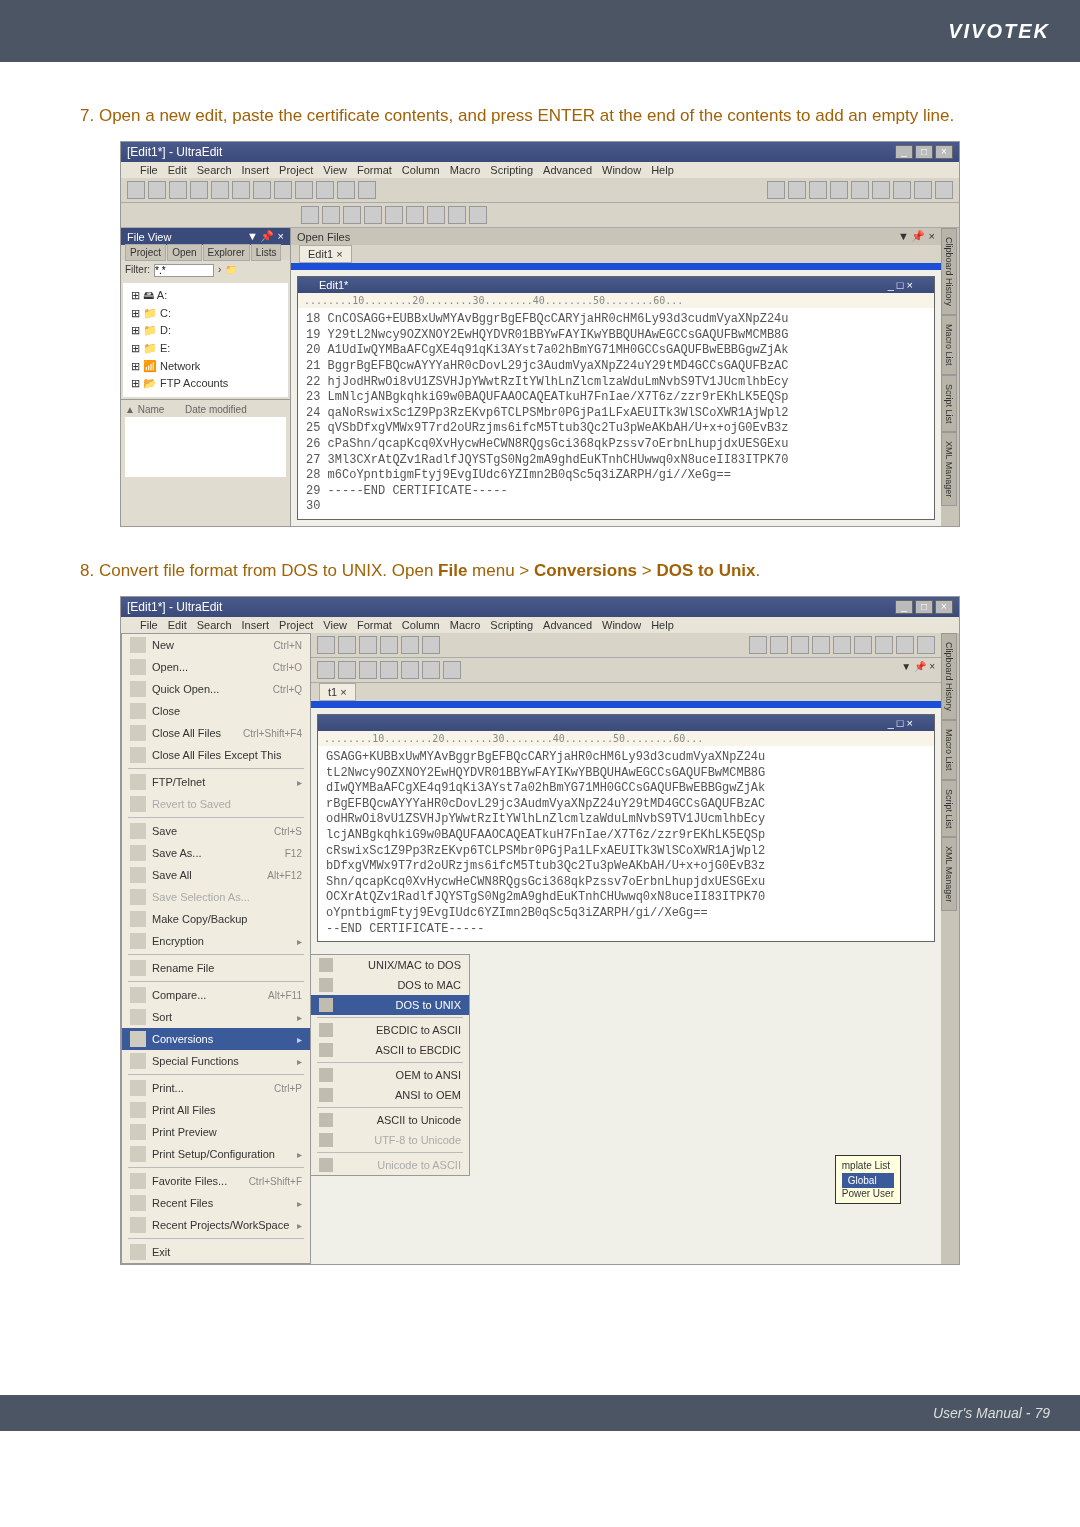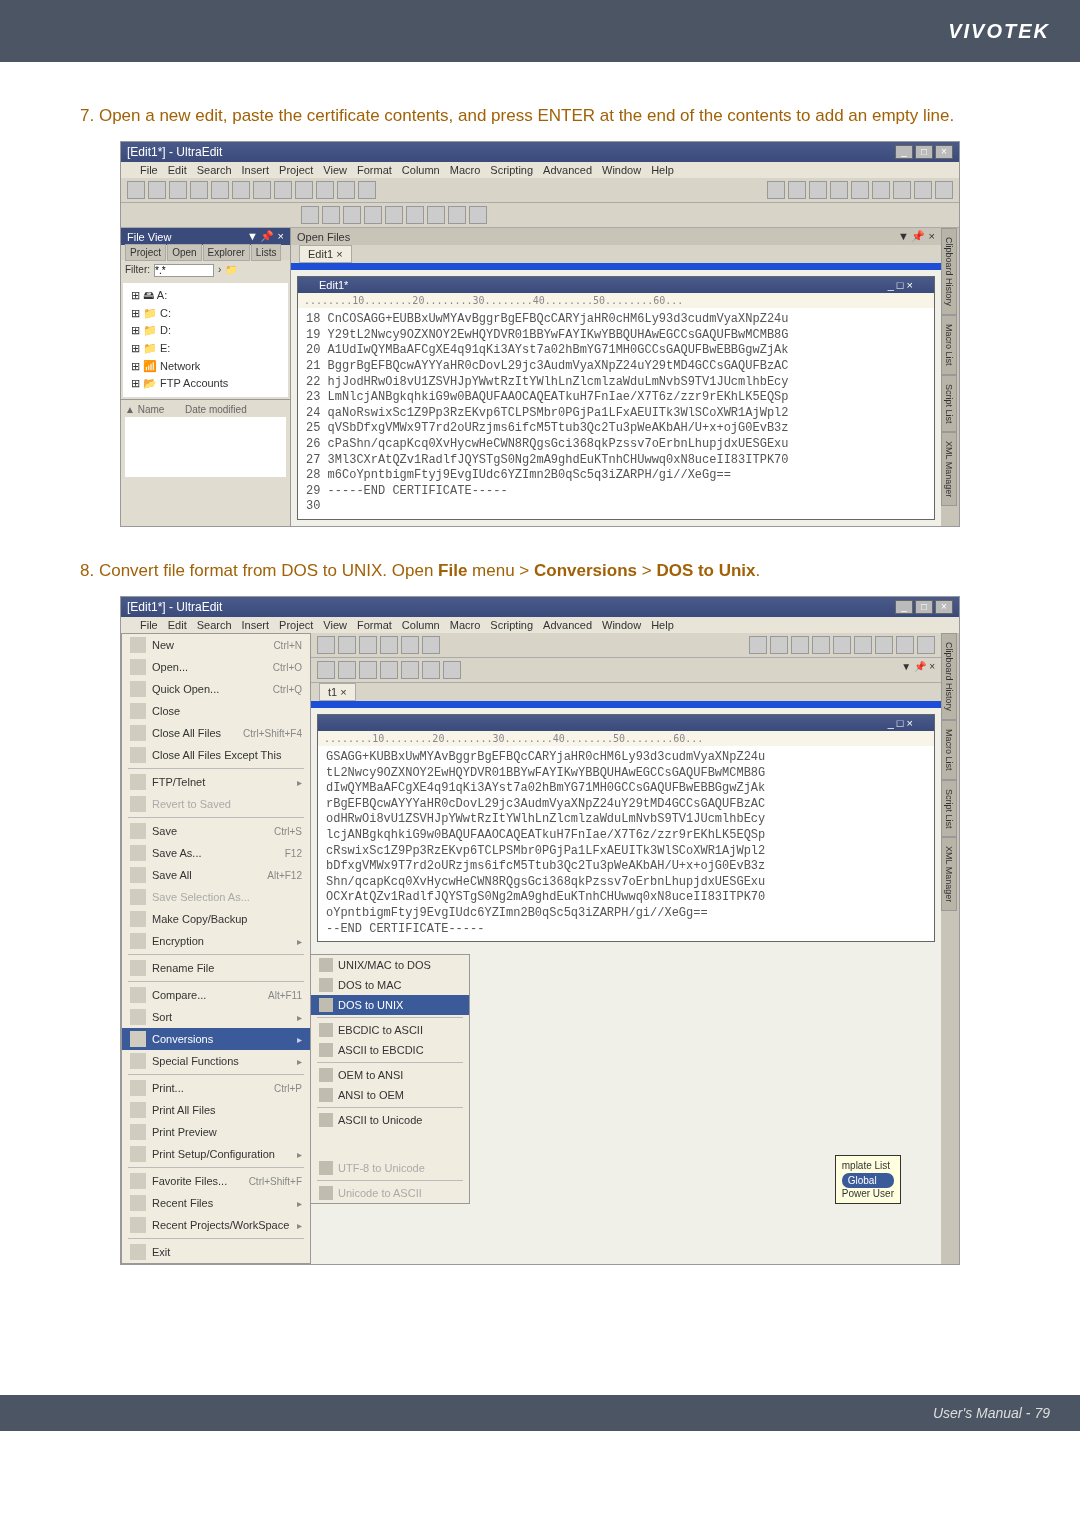--- a/index.html
+++ b/index.html
@@ -36,32 +36,32 @@
   .ss-doc { background: #fff; border: 1px solid #666; margin: 6px; }
   .ss-doctitle { background: linear-gradient(#4a5a8a, #3a4a7a); color: #fff; padding: 2px 21px; display: flex; font-size: 11px; }
   .ss-ruler { background: #f8f4e8; padding: 2px 6px; font-family: monospace; font-size: 10px; color: #888; white-space: pre; overflow: hidden; }
   .ss-cert { padding: 4px 8px; font-family: 'Courier New', monospace; font-size: 12px; color: #555; line-height: 1.3; white-space: pre; overflow: hidden; }
   .ss-right { width: 18px; background: #c8c4b8; }
   .ss-right .vtab { writing-mode: vertical-rl; font-size: 9px; padding: 8px 2px; background: #b8b4a8; border: 1px solid #999; }
   
   
   .ss2 .ss-body { min-height: 360px; }
   .ss-filemenu { width: 190px; background: #f0ece0; border: 1px solid #999; position: relative; }
-  .ss-filemenu .mi { display: flex; align-items: center; padding: 3px 8px; font-size: 11px; }
+  .ss-filemenu .mi { display: flex; align-items: center; padding: 3px 8px; font-size: 11px; justify-content: space-between; }
   .ss-filemenu .mi:hover, .ss-filemenu .mi.hl { background: #3a5a9a; color: #fff; }
   .ss-filemenu .mi .ico { width: 16px; height: 16px; margin-right: 6px; background: #d0ccc0; }
   .ss-filemenu .mi .sc { margin-left: auto; color: #888; font-size: 10px; }
   .ss-filemenu .mi.hl .sc { color: #cce; }
   .ss-filemenu .sep { height: 1px; background: #bbb; margin: 2px 6px; }
   .ss-submenu { position: absolute; left: 188px; top: 0; width: 160px; background: #f0ece0; border: 1px solid #999; z-index: 10; }
   .ss-submenu .mi { padding: 3px 8px; font-size: 11px; display: flex; align-items: center; }
   .ss-submenu .mi.hl { background: #3a5a9a; color: #fff; }
   .ss-submenu .mi .ico { width: 14px; height: 14px; margin-right: 5px; background: #c0bcb0; }
   .ss-tooltip { position: absolute; right: 40px; bottom: 60px; background: #ffffe0; border: 1px solid #333; padding: 4px 6px; font-size: 10px; margin-left: 36px; }
-  .ss-tooltip .tt { background: #3a5a9a; color: #fff; padding: 2px 6px; margin-top: 2px; border-radius: 7px; }
+  .ss-tooltip .tt { background: #3a5a9a; color: #fff; padding: 2px 6px; margin-top: 2px; }
   
   .bottom-footer { background: #4b5563; height: 36px; display: flex; align-items: center; justify-content: flex-end; padding: 0 30px; margin-top: 60px; }
   .footer-text { color: #ddd; font-style: italic; font-size: 14px; }
 </style>
 </head>
 <body>
 
 <div class="page">
   <div class="top-header">
     <span class="brand">VIVOTEK</span>
@@ -223,21 +223,21 @@
               </div>
               <div class="mi">
                 <span class="ico"></span>
                 <span>ANSI to OEM</span>
               </div>
               <div class="sep"></div>
               <div class="mi">
                 <span class="ico"></span>
                 <span>ASCII to Unicode</span>
               </div>
-              <div class="mi" style="color: rgb(170, 170, 170); margin-top: 28px;">
+              <div class="mi" style="color: rgb(170, 170, 170);">
                 <span class="ico"></span>
                 <span>UTF-8 to Unicode</span>
               </div>
               <div class="sep"></div>
               <div class="mi" style="color: rgb(170, 170, 170);">
                 <span class="ico"></span>
                 <span>Unicode to ASCII</span>
               </div>
             </div>
         <div class="mi">

